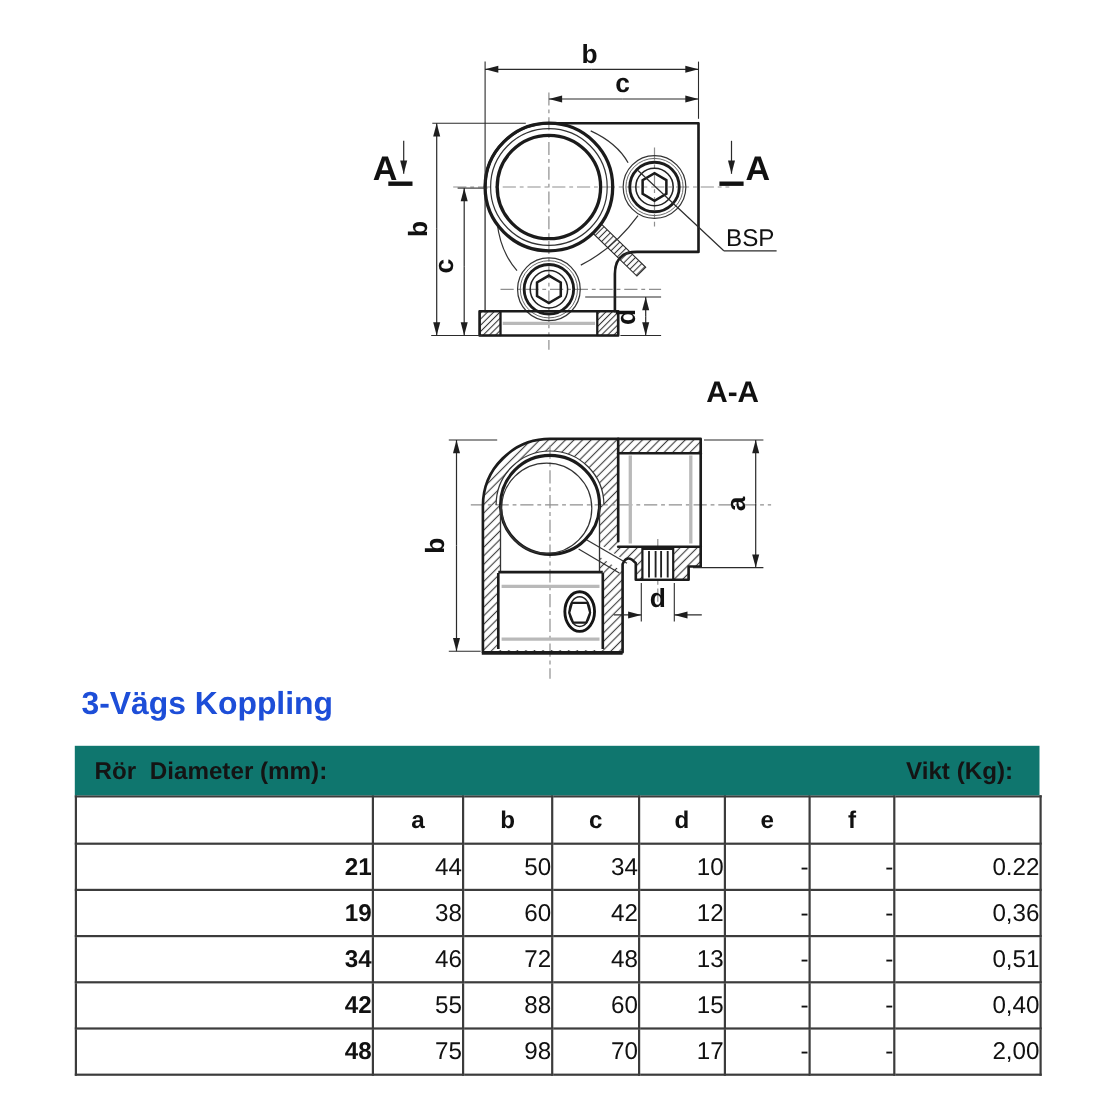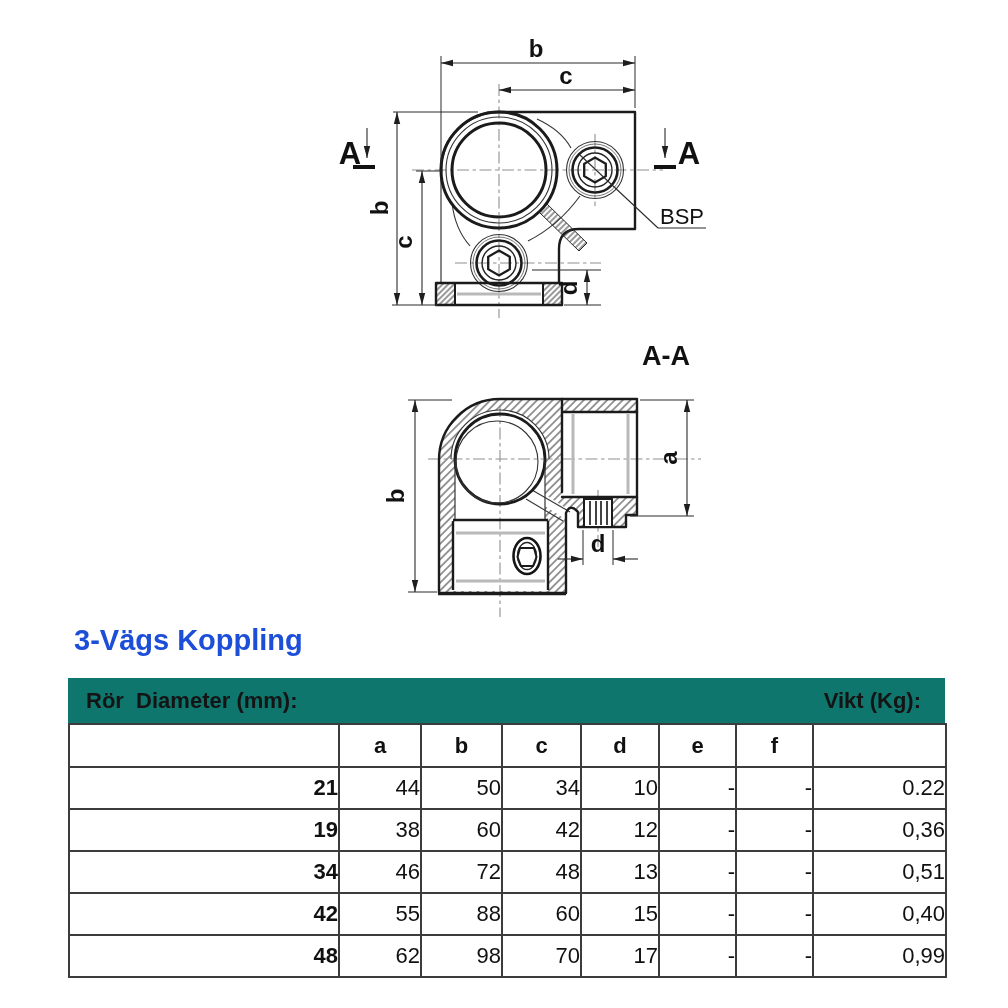--- a/index.html
+++ b/index.html
@@ -296,24 +296,24 @@
         <td>55</td>
         <td>88</td>
         <td>60</td>
         <td>15</td>
         <td>-</td>
         <td>-</td>
         <td>0,40</td>
       </tr>
       <tr class="datarow">
         <td class="dia">48</td>
-        <td>62</td>
+        <td>75</td>
         <td>98</td>
         <td>70</td>
         <td>17</td>
         <td>-</td>
         <td>-</td>
-        <td>0,99</td>
+        <td>2,00</td>
       </tr>
     </tbody>
       </table>
   </div>
 </div>
 
 </body></html>

